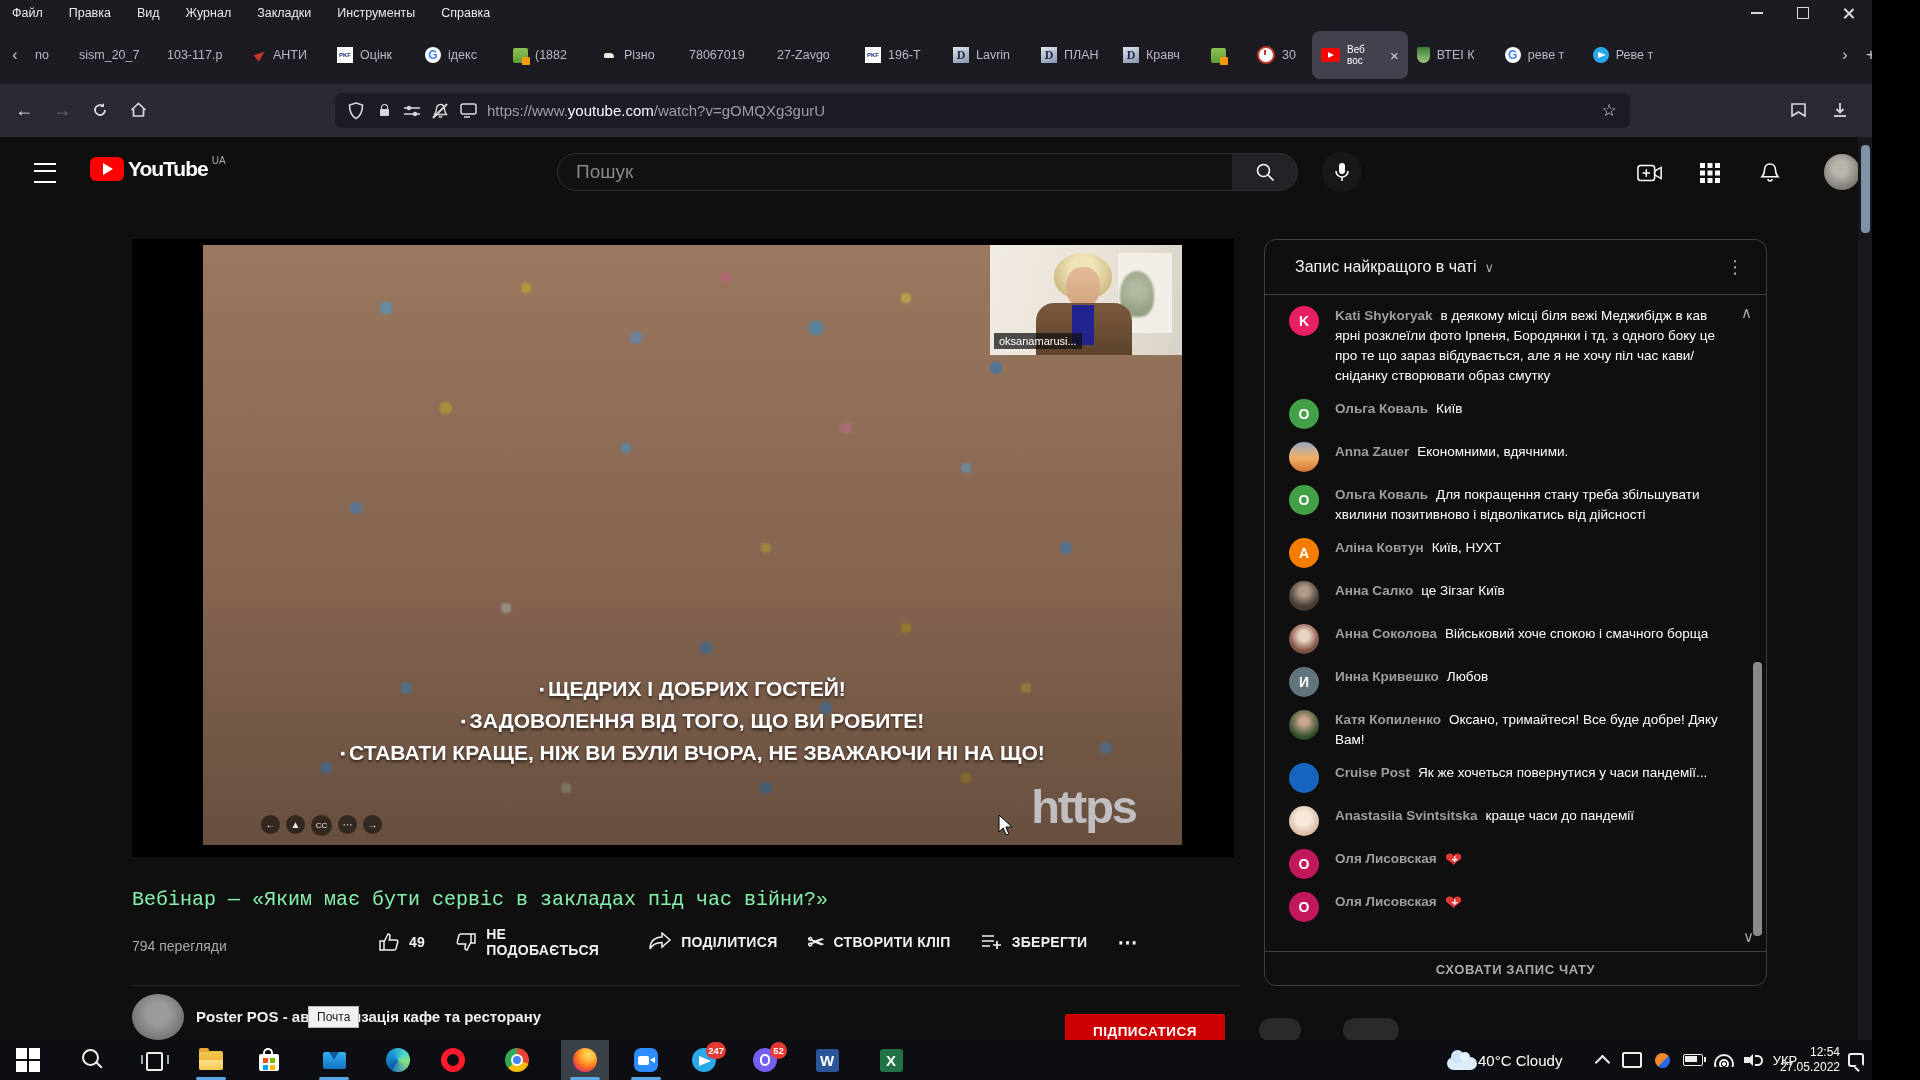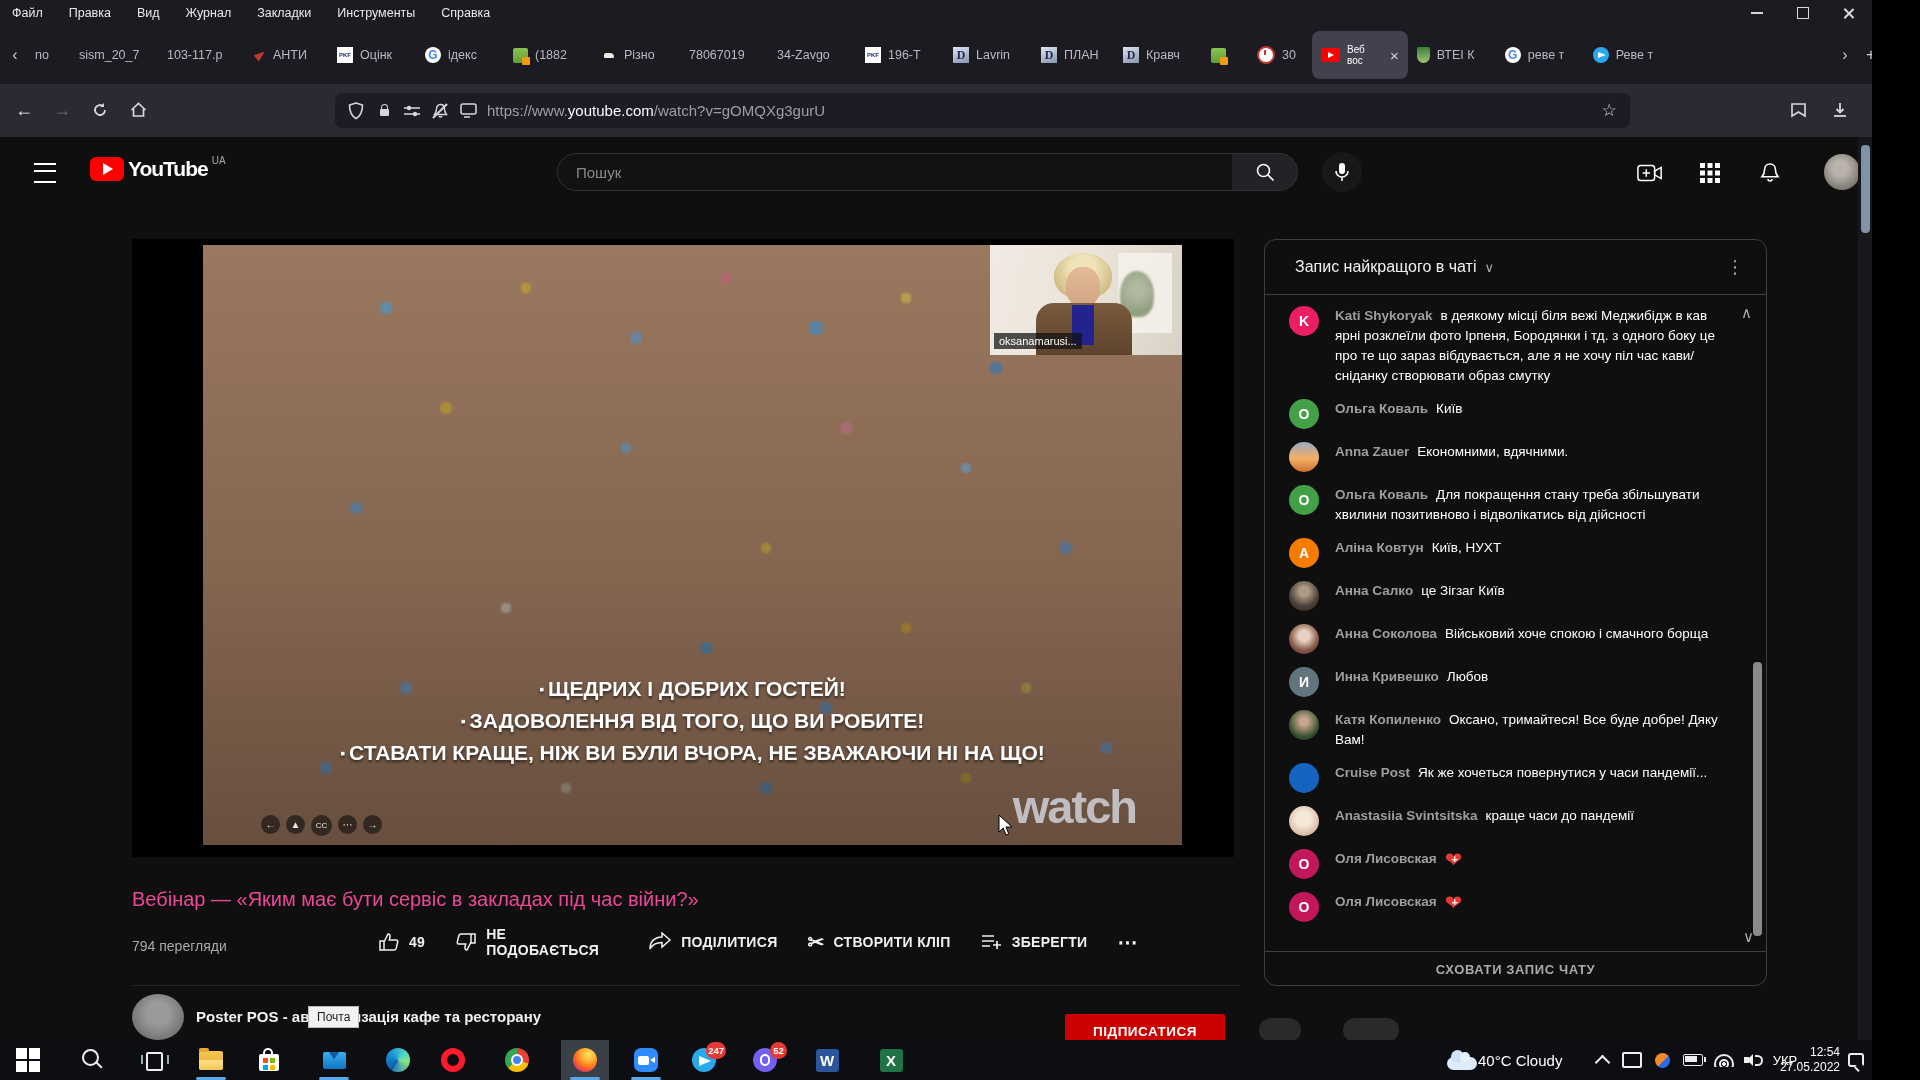--- a/index.html
+++ b/index.html
@@ -71,21 +71,21 @@
             border-bottom:2px solid #fff;}
   .ytburger::after{content:"";position:absolute;left:0;top:5px;width:22px;height:2px;background:#fff;}
   #ytlogo{position:absolute;left:90px;top:20px;display:flex;align-items:center;gap:4px;}
   .ytplay{width:34px;height:24px;background:#f00;border-radius:6px;position:relative;}
   .ytplay::after{content:"";position:absolute;left:13px;top:6px;border-left:10px solid #fff;
                  border-top:6px solid transparent;border-bottom:6px solid transparent;}
   .ytword{color:#fff;font-weight:bold;font-size:21px;letter-spacing:-1px;}
   .ytua{color:#aaa;font-size:10px;align-self:flex-start;margin-top:-2px;}
   #ytsearch{position:absolute;left:557px;top:16px;width:676px;height:38px;background:#121212;
             border:1px solid #303030;border-radius:20px 0 0 20px;display:flex;align-items:center;box-sizing:border-box;}
-  #ytsearch input{background:transparent;border:none;outline:none;color:#eee;font-size:15px;width:100%;
+  #ytsearch input{background:transparent;border:none;outline:none;color:#eee;font-size:19px;width:100%;
                   padding:0 18px;font-family:"Liberation Sans",sans-serif;}
   #ytsearch input::placeholder{color:#888;}
   #ytsearchbtn{position:absolute;left:1232px;top:16px;width:66px;height:38px;background:#222227;
                border:1px solid #303030;border-left:none;border-radius:0 20px 20px 0;
                display:flex;align-items:center;justify-content:center;box-sizing:border-box;}
   #ytmic{position:absolute;left:1322px;top:15px;width:40px;height:40px;border-radius:50%;background:#181818;
          display:flex;align-items:center;justify-content:center;}
   .ythicon{position:absolute;top:23px;width:26px;height:26px;display:flex;align-items:center;justify-content:center;}
   #ytavatar{position:absolute;left:1824px;top:17px;width:36px;height:36px;border-radius:50%;
             background:radial-gradient(circle at 45% 40%,#b9b3ac 25%,#7e7a74 70%,#5f5c57 100%);}
@@ -131,21 +131,21 @@
   .pip-shirt{position:absolute;left:82px;top:60px;width:22px;height:40px;background:#23238f;}
   .pip-label{position:absolute;left:4px;bottom:6px;background:rgba(15,15,15,.72);color:#fff;
              font-size:11px;padding:2px 5px;}
   #slidectls{position:absolute;left:58px;top:570px;display:flex;gap:6px;}
   .sctl{width:19px;height:19px;border-radius:50%;background:rgba(8,8,8,.55);color:#e8e8e8;font-size:10px;
         display:flex;align-items:center;justify-content:center;}
   .sctl.cc{font-size:8px;border:1px solid rgba(232,232,232,.0);}
   #zoomwm{position:absolute;right:46px;top:534px;color:rgba(205,205,212,.88);font-weight:bold;
           font-size:47px;letter-spacing:-2px;}
   
-  #vtitle{position:absolute;left:132px;top:888px;width:1000px;color:#ec4899;font-size:20px;}
+  #vtitle{position:absolute;left:132px;top:888px;width:1000px;color:#86efac;font-size:20px;font-family:Liberation Mono, monospace;}
   #vviews{position:absolute;left:132px;top:938px;color:#aaa;font-size:14px;}
   #actions{position:absolute;left:378px;top:926px;display:flex;align-items:center;gap:30px;color:#f1f1f1;}
   .act{display:flex;align-items:center;gap:9px;font-size:14px;font-weight:bold;letter-spacing:.3px;}
   .act .two{width:132px;line-height:16px;}
   .divline{position:absolute;left:132px;top:985px;width:1108px;height:1px;background:#272727;}
   #chrow{position:absolute;left:132px;top:994px;width:1108px;height:46px;}
   .chavatar{position:absolute;left:0;top:0;width:52px;height:46px;border-radius:50%;
             background:radial-gradient(circle at 50% 42%,#9a9a9a 30%,#6e6e6e 80%);}
   .chname{position:absolute;left:64px;top:14px;font-size:15px;font-weight:bold;color:#f1f1f1;white-space:nowrap;}
   #subscribe{position:absolute;left:933px;top:20px;width:160px;height:34px;background:#c00;color:#fff;
@@ -319,21 +319,21 @@
           <span class="tab-label">(1882</span>
         </div>
         <div class="tab" style="width: 88px;">
           <span class="ti ti-car"></span>
           <span class="tab-label">Різно</span>
         </div>
         <div class="tab" style="width: 88px;">
           <span class="tab-label">78067019</span>
         </div>
         <div class="tab" style="width: 88px;">
-          <span class="tab-label">34-Zavgo</span>
+          <span class="tab-label">27-Zavgo</span>
         </div>
         <div class="tab" style="width: 88px;">
           <span class="ti ti-pkf">PKF</span>
           <span class="tab-label">196-Т</span>
         </div>
         <div class="tab" style="width: 88px;">
           <span class="ti ti-docd">D</span>
           <span class="tab-label">Lavrin</span>
         </div>
         <div class="tab" style="width: 82px;">
@@ -503,21 +503,21 @@
         <div class="pip-shirt"></div>
         <div class="pip-label">oksanamarusi...</div>
       </div>
       <div id="slidectls">
         <span class="sctl">←</span>
         <span class="sctl">▲</span>
         <span class="sctl cc">CC</span>
         <span class="sctl">⋯</span>
         <span class="sctl">→</span>
       </div>
-      <div id="zoomwm">watch</div>
+      <div id="zoomwm">https</div>
 
     </div>
   </div>
 
   <div id="vtitle">Вебінар — «Яким має бути сервіс в закладах під час війни?»</div>
   <div id="vviews">794 перегляди</div>
   <div id="actions">
     <div class="act">
       <svg class="icon" width="22" height="22" viewBox="0 0 22 22">
           <path d="M6 10v9H2v-9h4Zm0 1 4-8c1.5 0 2.3 1 2 2.5L11.3 9H18c1.2 0 2 .9 1.7 2l-1.6 6.5c-.3 1-1 1.5-2 1.5H6" fill="none" stroke="#f1f1f1" stroke-width="1.5"></path>

